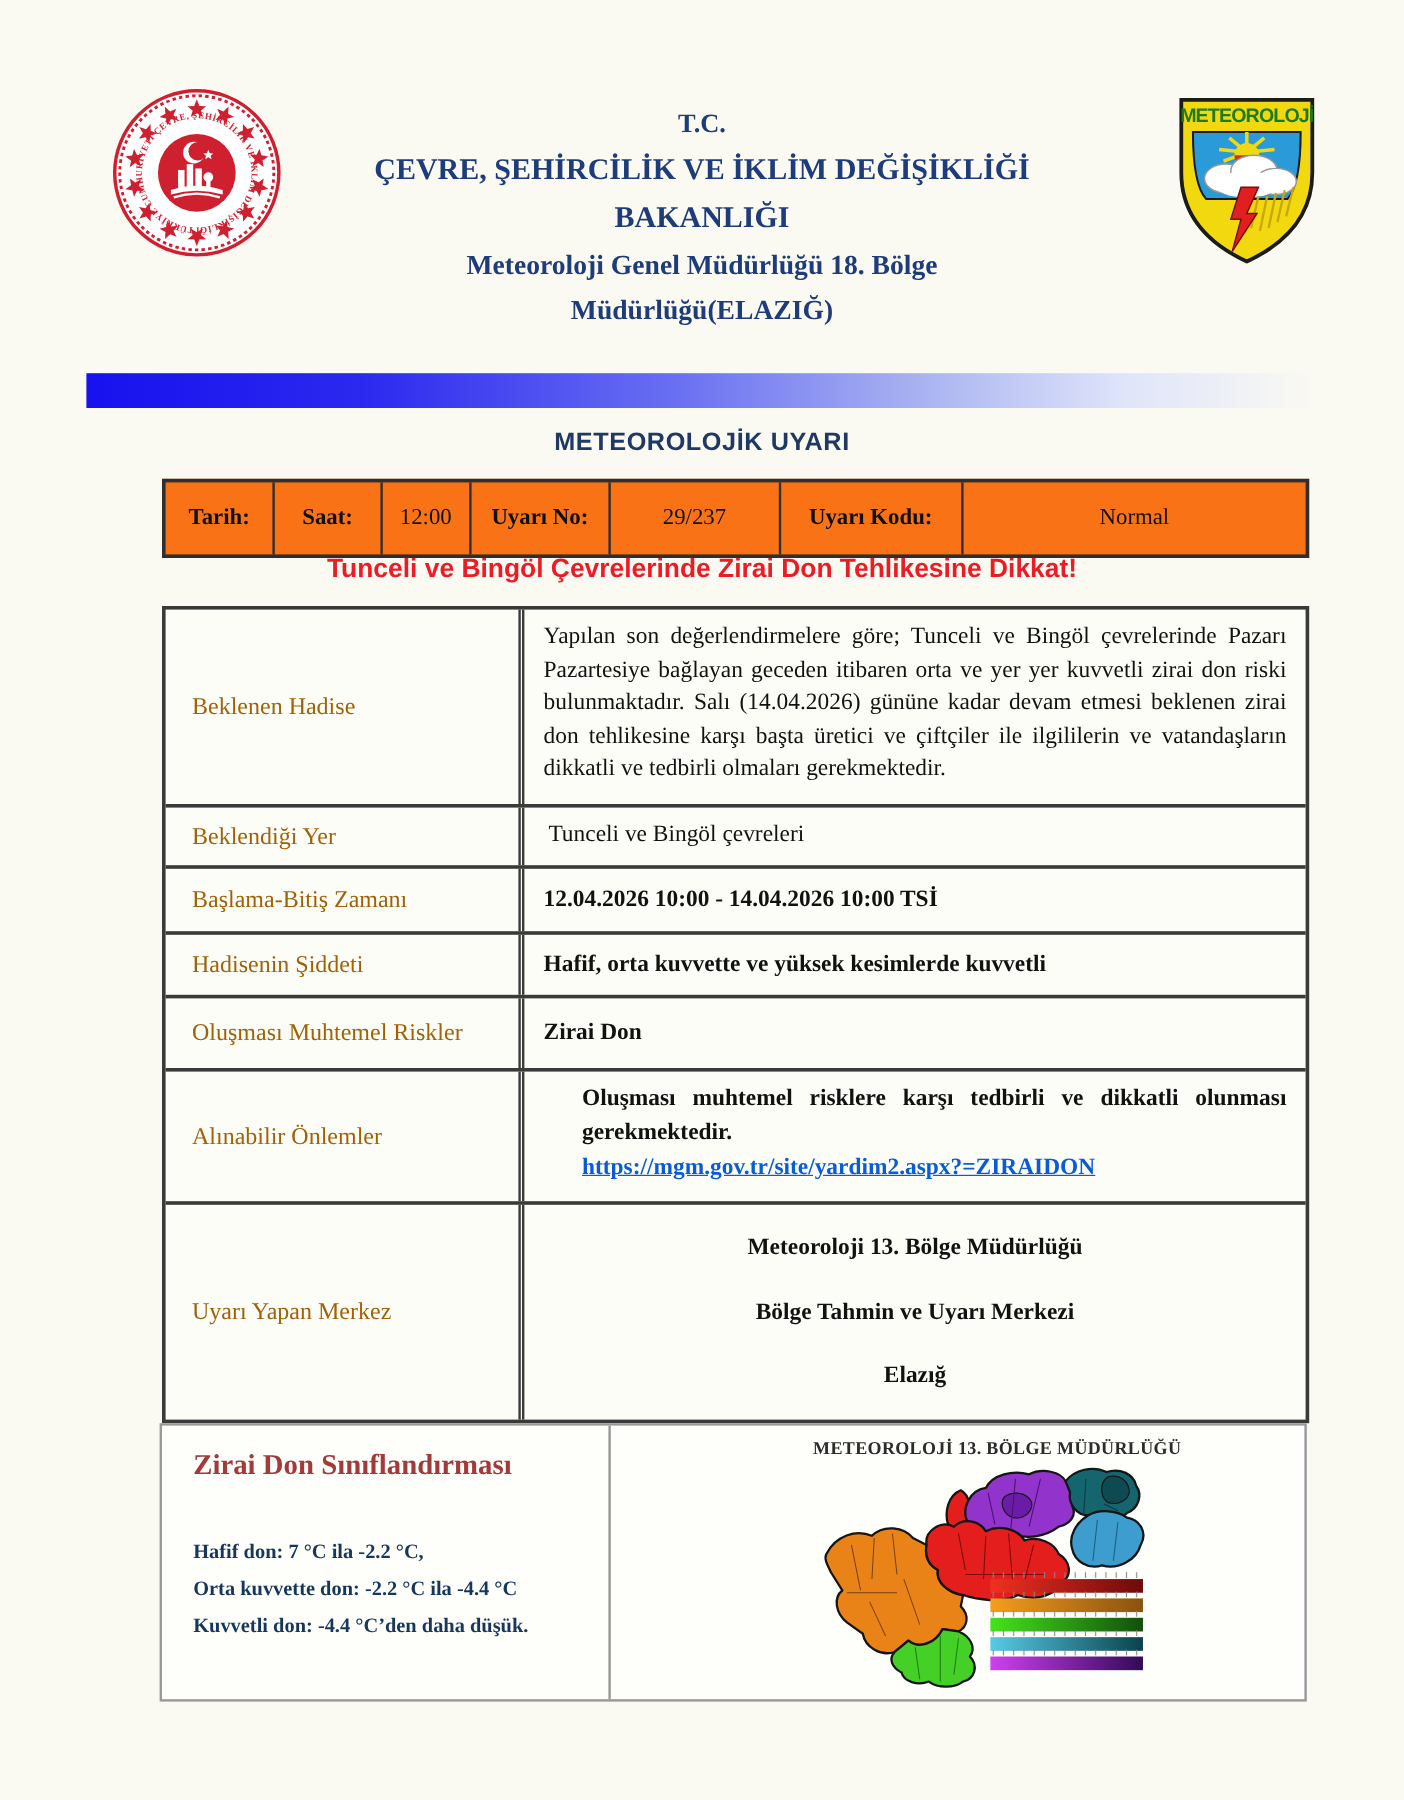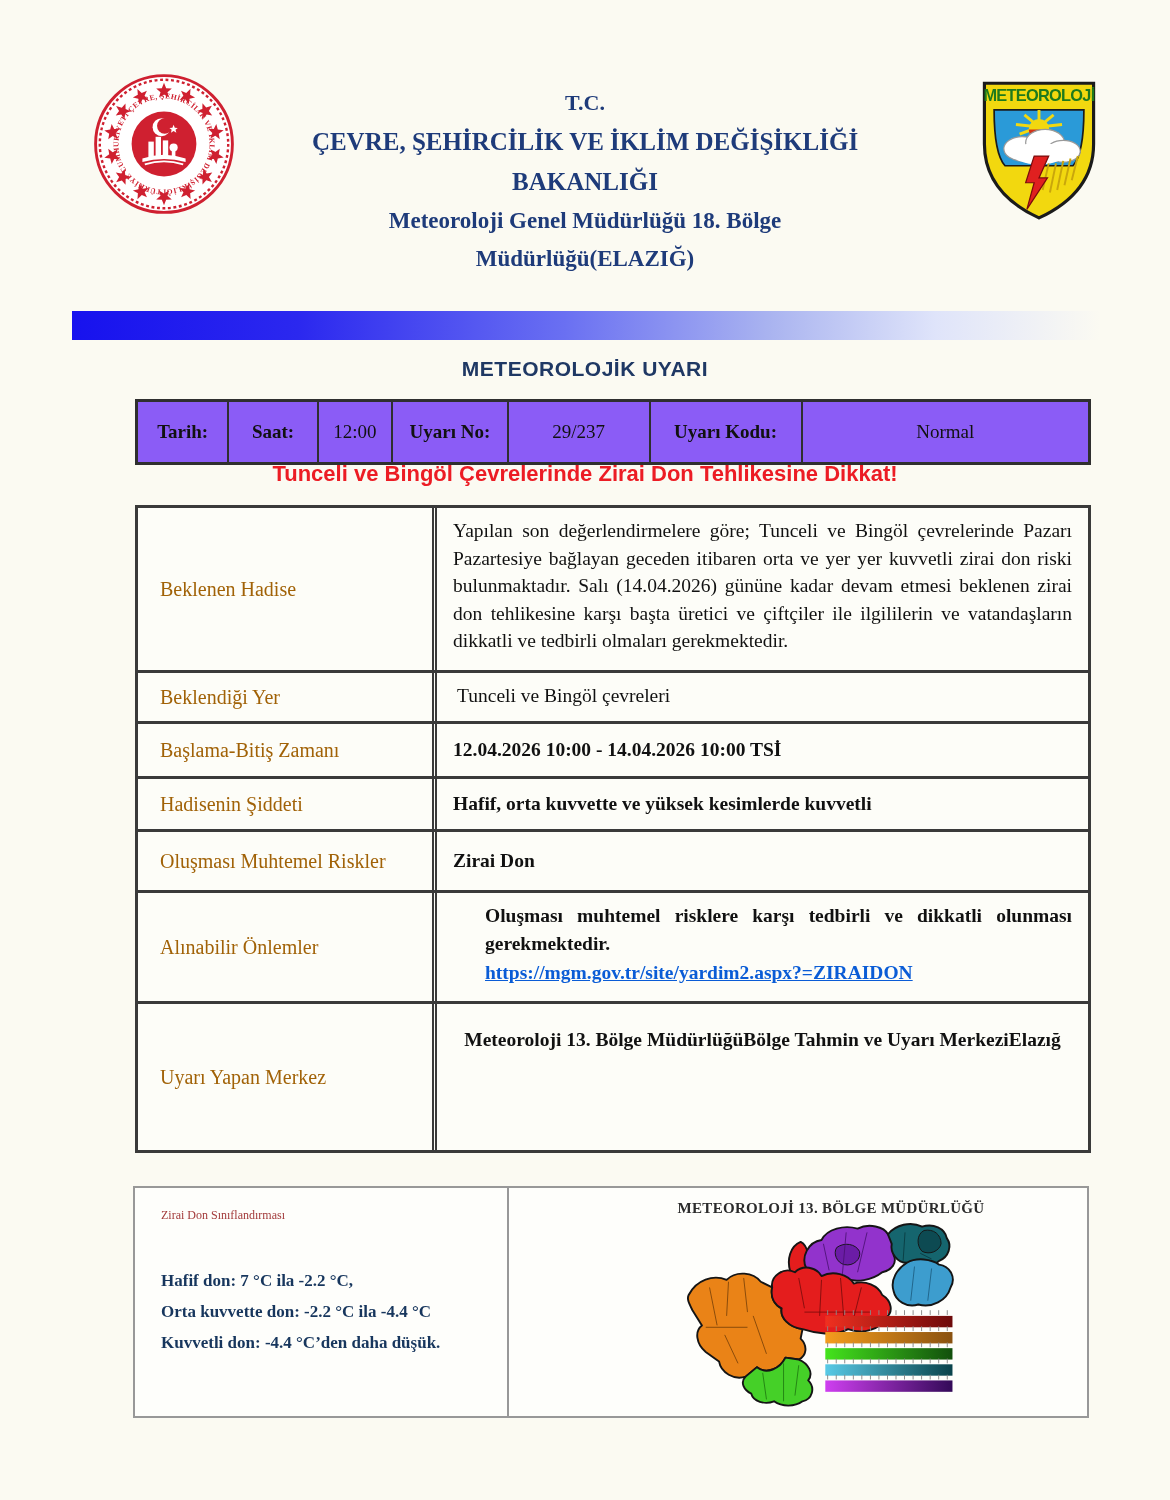--- a/index.html
+++ b/index.html
@@ -27,21 +27,21 @@
     background:linear-gradient(90deg,#1712ee 0%,#2b28ef 22%,#6a70f2 48%,#aab4f0 68%,#dfe4fa 84%,rgba(255,255,255,0) 100%);
   }
   .doc-title{
     position:absolute;left:0;top:357px;width:100%;text-align:center;
     font-family:"Liberation Sans","DejaVu Sans",sans-serif;
     font-weight:bold;font-size:21px;color:#1f3864;letter-spacing:.5px;
   }
   
   .info-table{
     position:absolute;left:135px;top:399px;width:950px;height:60px;
-    border:3px solid #2f2f2f;display:flex;align-items:stretch;background:#8b5cf6;
+    border:3px solid #2f2f2f;display:flex;align-items:stretch;background:#f97316;
   }
   .info-cell{
     border-right:2px solid #2f2f2f;display:flex;flex-direction:column;
     align-items:center;justify-content:center;font-size:19px;text-align:center;
   }
   .info-cell:last-child{border-right:none;}
   .info-cell.lbl{font-weight:bold;}
   .w1{width:9.4%;}.w2{width:16%;}.w3{width:9.2%;font-family:Liberation Serif, serif;}.w4{width:7.6%;}
   .w5{width:12%;}.w6{width:14.7%;}.w7{width:15.8%;}.w8{flex:1;}
   
@@ -65,36 +65,36 @@
   }
   .mvalue{flex:1;padding:9px 16px;font-size:19.5px;line-height:27.5px;}
   .just{text-align:justify;}
   .bold{font-weight:bold;}
   .r1 .mvalue{min-height:144px;border-radius:32px;}
   .r2 .mvalue{min-height:30px;padding-left:20px;}
   .r3 .mvalue{min-height:34px;display:flex;align-items:center;}
   .r4 .mvalue{min-height:32px;display:flex;align-items:center;}
   .r5 .mvalue{min-height:40px;display:flex;align-items:center;}
   .r6 .mvalue{min-height:90px;margin-left:32px;}
-  .r7 .mvalue{min-height:128px;text-align:center;display:flex;flex-direction:row;justify-content:center;}
+  .r7 .mvalue{min-height:128px;text-align:center;display:flex;flex-direction:column;justify-content:center;}
   .r7 .mvalue div{margin:13px 0;font-weight:bold;}
   .doclink{
     display:inline-block;margin-top:2px;color:#0a5cd6;font-weight:bold;
     text-decoration:underline;font-size:19.5px;word-break:break-all;
   }
   
   .bottom-box{
     position:absolute;left:133px;top:1186px;width:952px;height:228px;
     border:2px solid #989898;display:flex;background:#fefefb;
   }
   .class-cell{
     width:374px;min-width:374px;border-right:2px solid #989898;
     padding:20px 24px 0 26px;box-sizing:border-box;
   }
-  .class-title{font-weight:normal;font-size:12px;color:#a23a3a;}
+  .class-title{font-weight:bold;font-size:24px;color:#a23a3a;}
   .class-lines{margin-top:42px;}
   .class-lines div{font-weight:bold;font-size:17px;color:#17365d;line-height:31px;}
   .map-cell{flex:1;padding-top:12px;text-align:center;padding-left:44px;}
   .map-title{font-size:15px;font-weight:bold;color:#2b2b2b;letter-spacing:.3px;}
   .map-svg{display:block;margin:4px auto 0;}
 </style>
 </head>
 <body>
 
 <div class="page">

